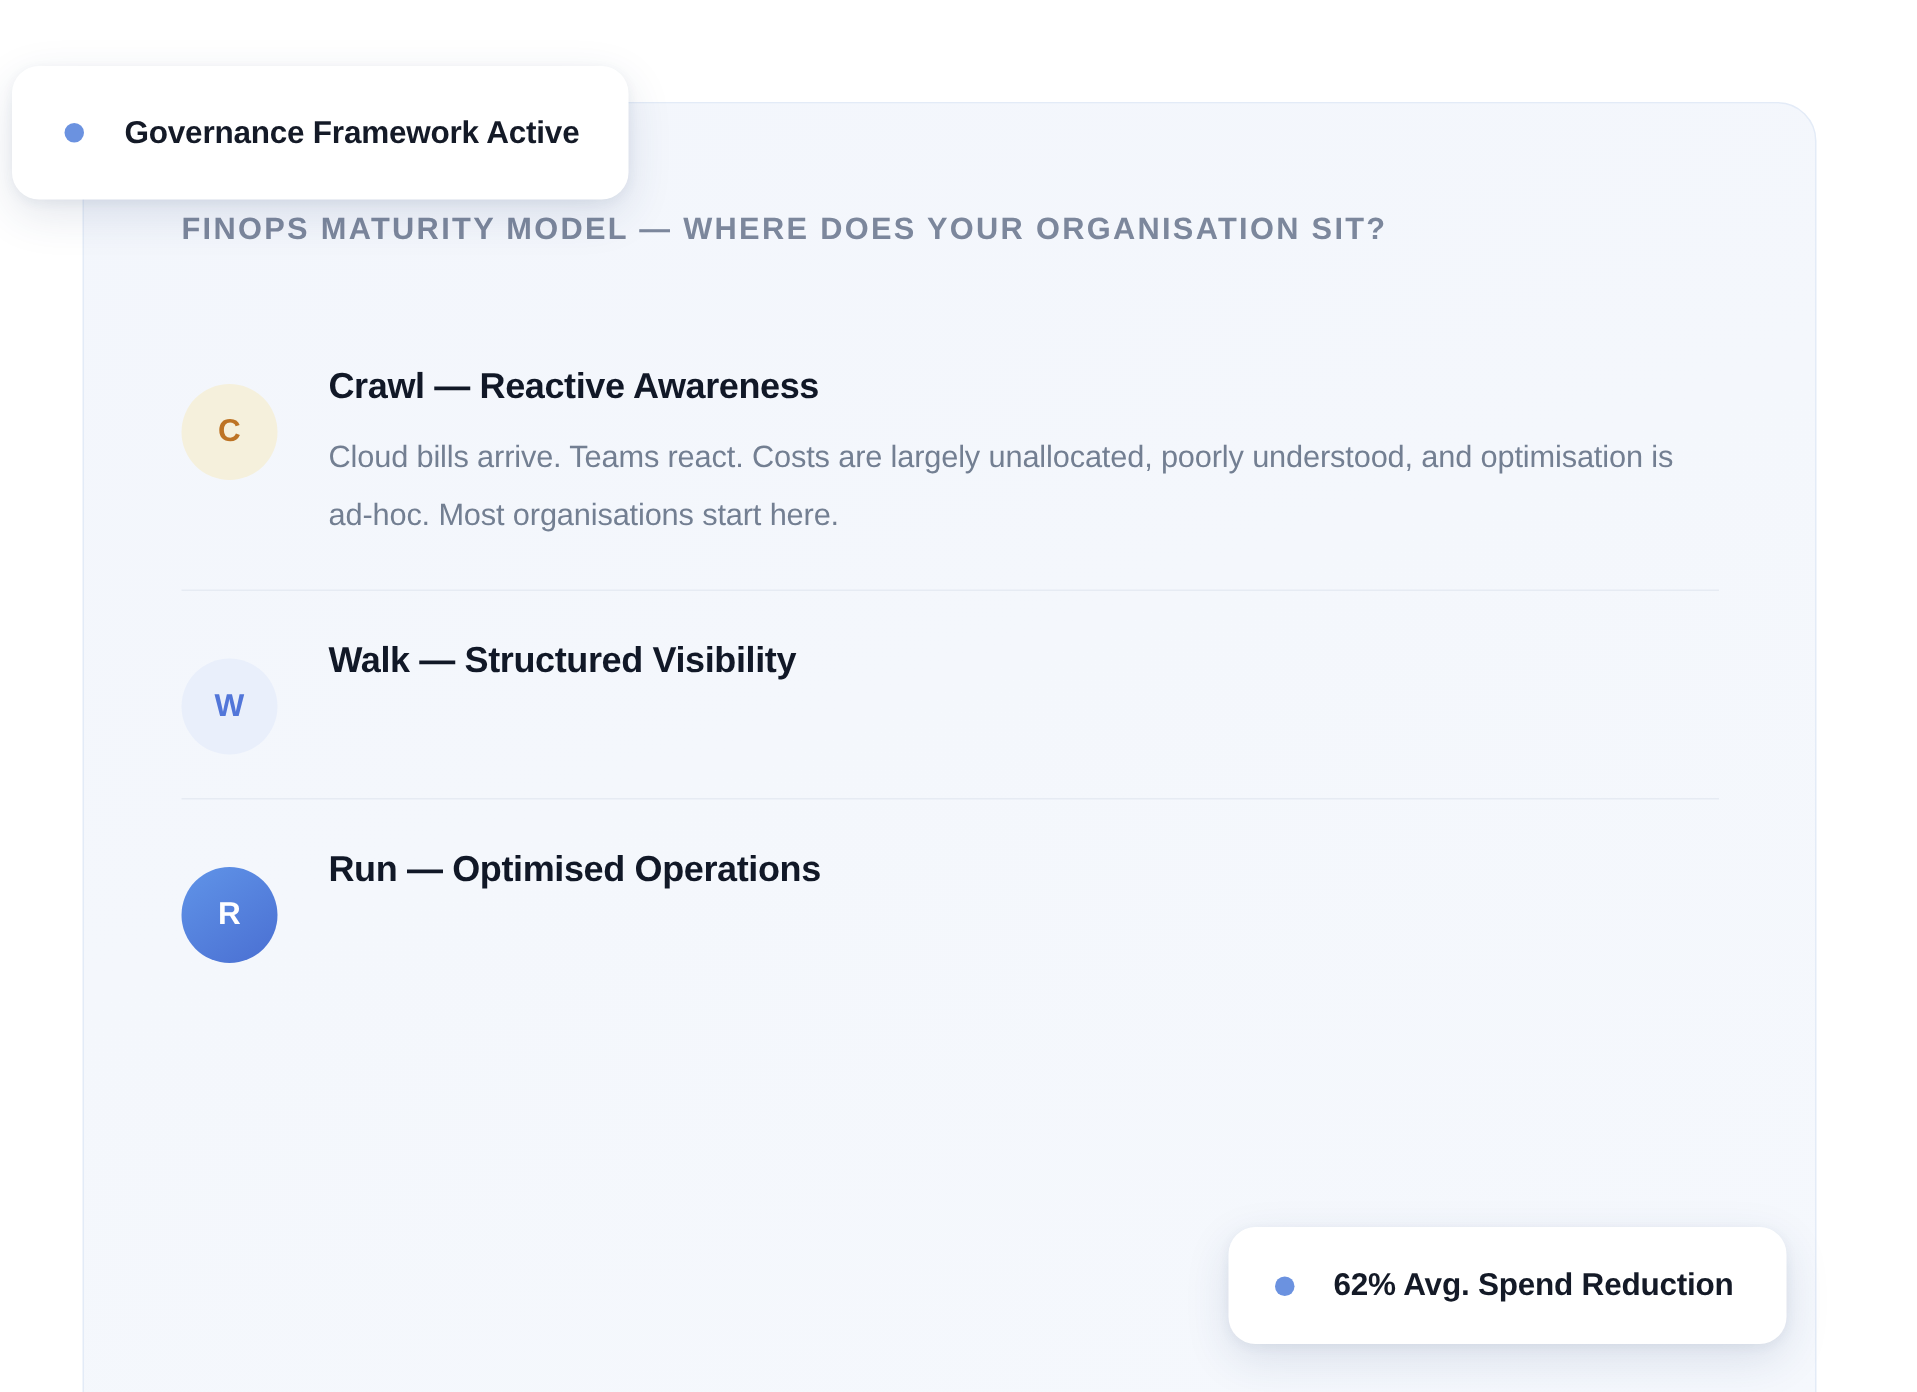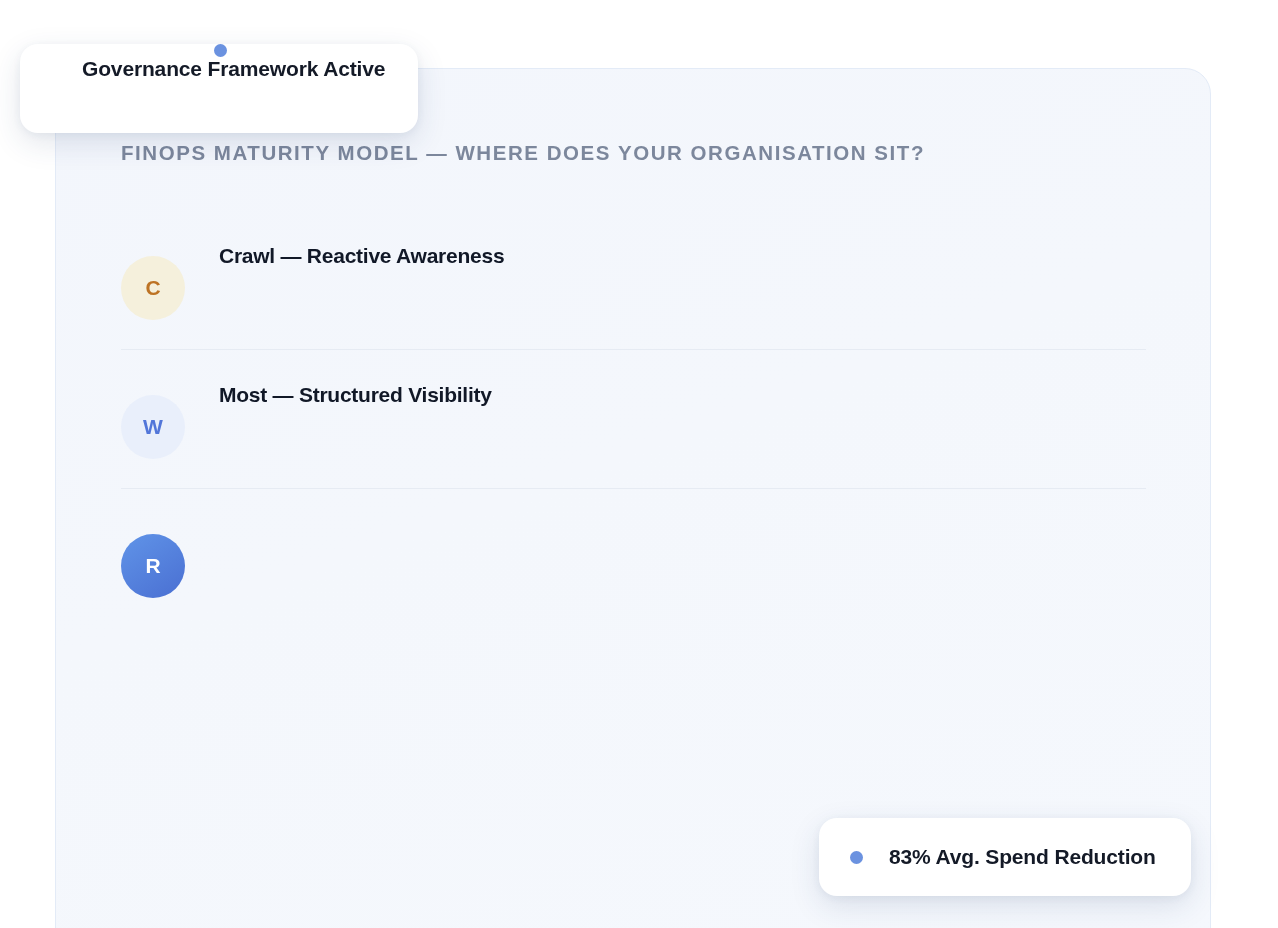--- a/index.html
+++ b/index.html
@@ -87,21 +87,21 @@
   }
 
   .stage-body {
     padding-left: 34px;
     padding-right: 0;
     flex: 1 1 auto;
     min-width: 0;
   }
 
   .stage-title {
-    font-size: 21px;
+    font-size: 24px;
     font-weight: 700;
     color: #111827;
     letter-spacing: -0.25px;
     line-height: 1.15;
     margin-top: 5px;
   }
 
   .stage-desc {
     margin-top: 13px;
     font-size: 20.5px;
@@ -139,25 +139,24 @@
 
   .badge-label {
     font-size: 21px;
     font-weight: 700;
     color: #141a27;
     letter-spacing: -0.15px;
     white-space: nowrap;
   }
 
   .badge-governance {
-    left: 20px;
+    left: 8px;
     top: 44px;
     height: 89px;
     padding: 0 33px 0 35px;
-    flex-direction: column;
   }
   .badge-governance .badge-label { margin-left: 27px; }
 
   .badge-reduction {
     left: 819px;
     top: 818px;
     height: 78px;
     padding: 0 35px 0 31px;
   }
   .badge-reduction .badge-label { margin-left: 26px; }
@@ -170,46 +169,48 @@
   <section class="maturity-card">
 
     <h2 class="card-heading">FinOps Maturity Model — Where does your organisation sit?</h2>
 
     <div class="rows">
 
       <div class="stage-row">
         <div class="avatar avatar-crawl">C</div>
         <div class="stage-body">
           <div class="stage-title">Crawl — Reactive Awareness</div>
+          <p class="stage-desc">Cloud bills arrive. Teams react. Costs are largely unallocated, poorly understood, and optimisation is ad-hoc. Most organisations start here.</p>
         </div>
       </div>
 
       <div class="row-divider"></div>
 
       <div class="stage-row">
         <div class="avatar avatar-walk">W</div>
         <div class="stage-body">
-          <div class="stage-title">Most — Structured Visibility</div>
+          <div class="stage-title">Walk — Structured Visibility</div>
         </div>
       </div>
 
       <div class="row-divider"></div>
 
       <div class="stage-row">
         <div class="avatar avatar-run">R</div>
         <div class="stage-body">
+          <div class="stage-title">Run — Optimised Operations</div>
         </div>
       </div>
 
     </div>
   </section>
 
   <div class="badge badge-governance">
     <span class="badge-dot"></span>
     <span class="badge-label">Governance Framework Active</span>
   </div>
 
   <div class="badge badge-reduction">
     <span class="badge-dot"></span>
-    <span class="badge-label">83% Avg. Spend Reduction</span>
+    <span class="badge-label">62% Avg. Spend Reduction</span>
   </div>
 
 </div>
 
 </body></html>

